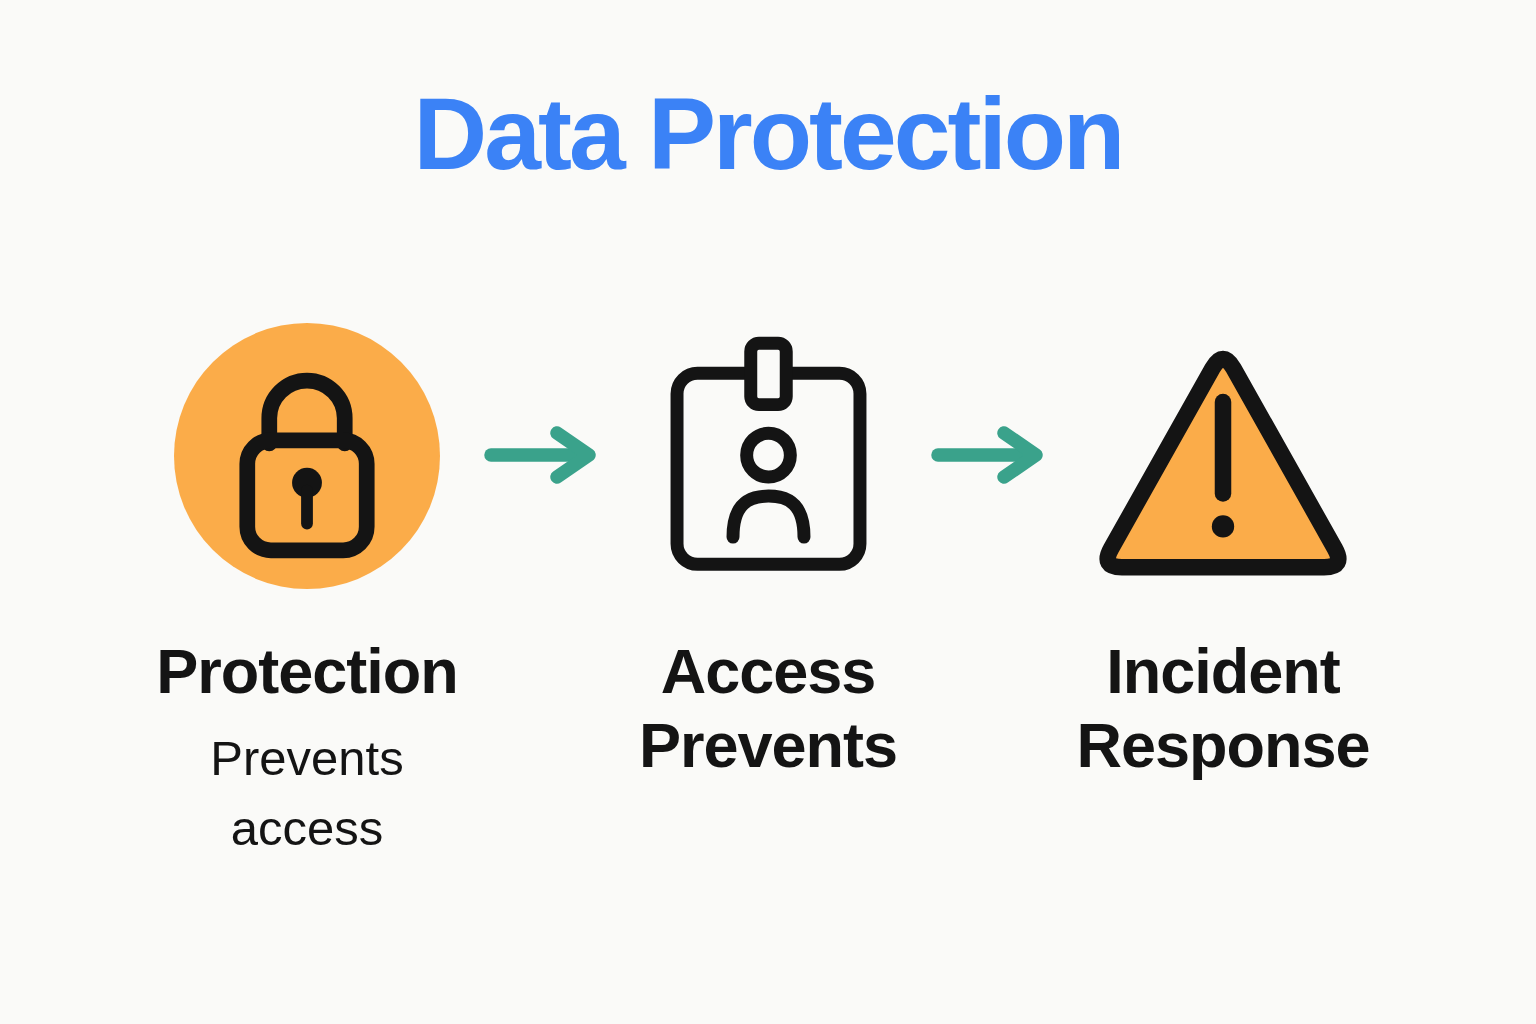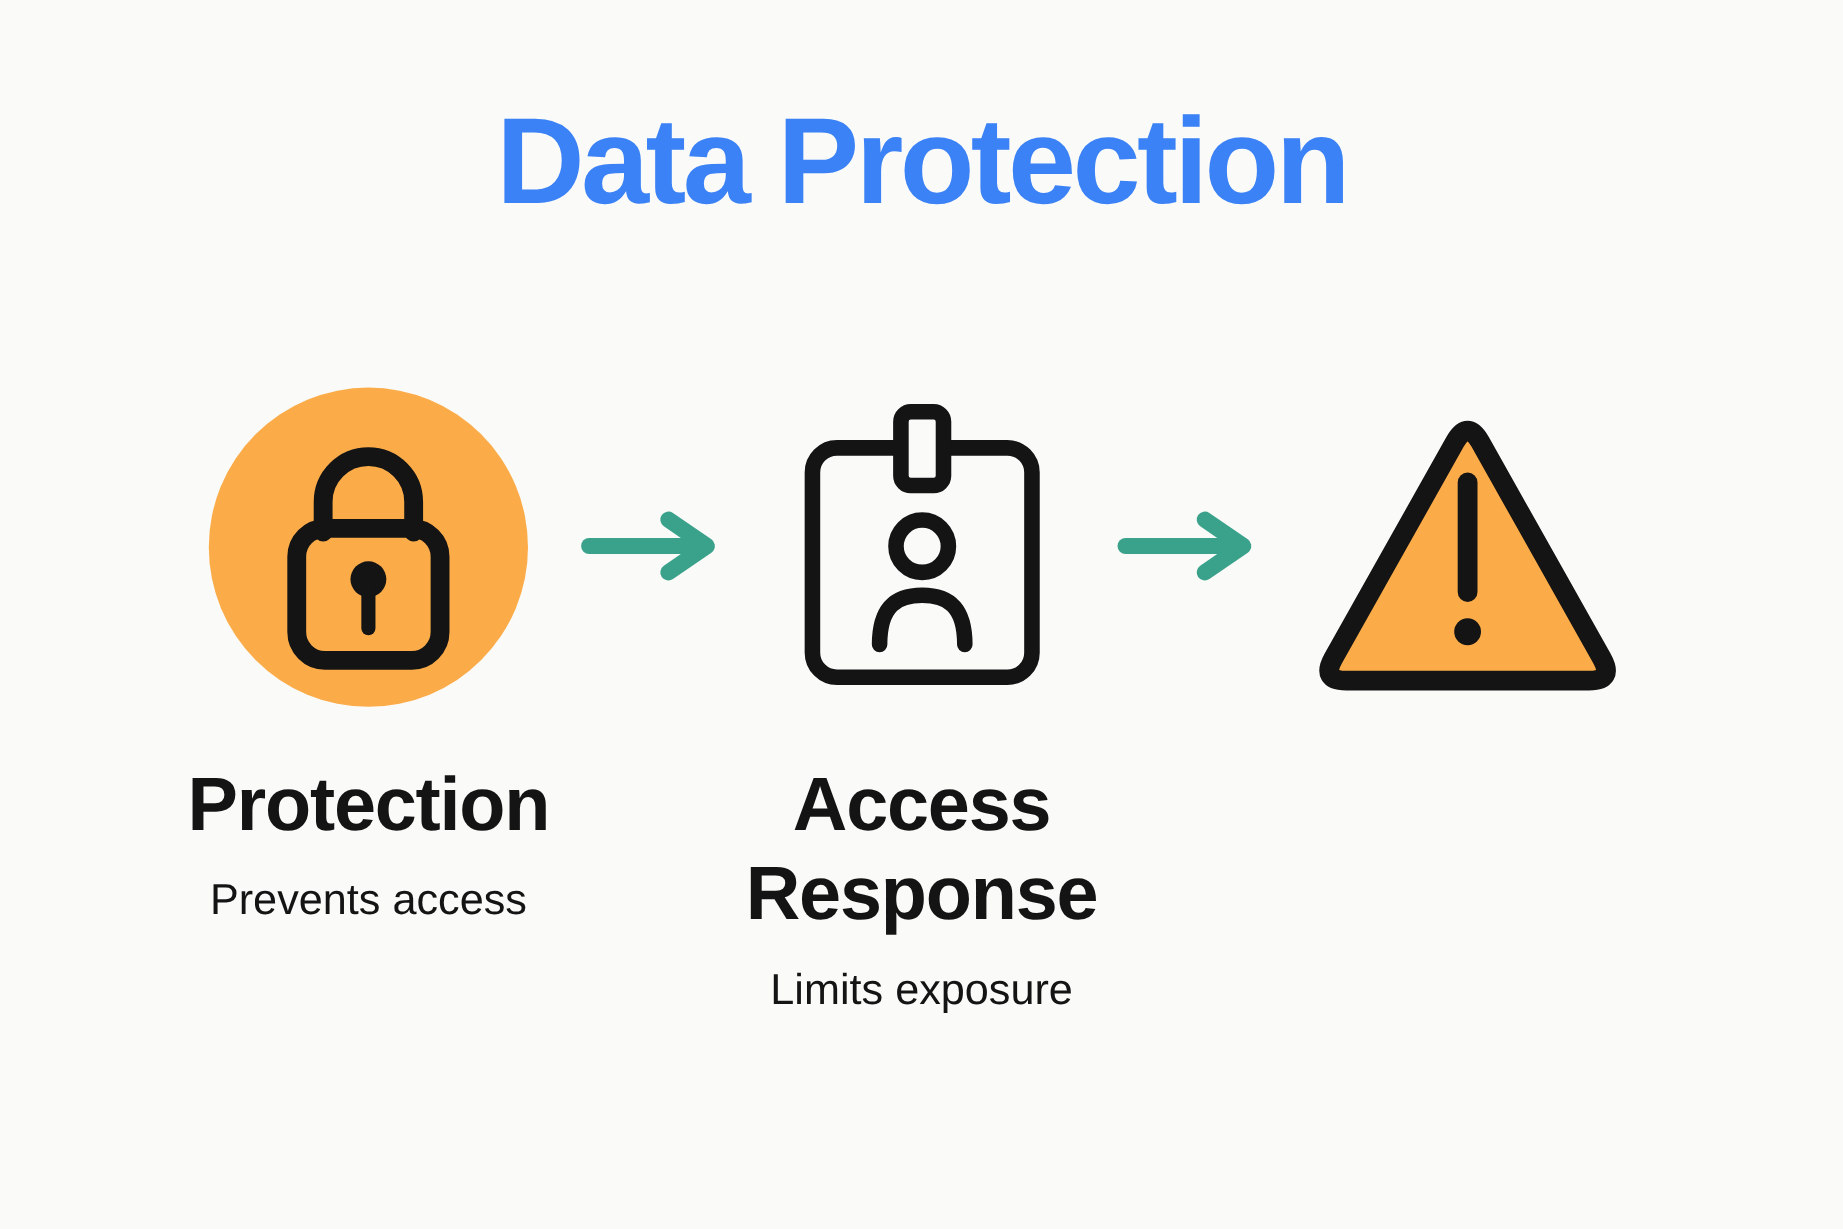--- a/index.html
+++ b/index.html
@@ -50,21 +50,21 @@
   }
   .step-label {
     margin-top: 34px;
     font-size: 63px;
     font-weight: 700;
     line-height: 1.18;
     letter-spacing: -1px;
   }
   .step-desc {
     margin: 16px auto 0;
-    font-size: 36px;
+    font-size: 49px;
     font-weight: 400;
     line-height: 1.42;
   }
   .desc-narrow { max-width: 280px; }
   .desc-wide   { max-width: 440px; }
   .arrow {
     position: absolute;
     top: 424px;
   }
   .arrow-1 { left: 483px; }
@@ -99,32 +99,32 @@
 
   <div class="step step-2">
     <div class="icon-box">
       <svg width="205" height="243" viewBox="0 0 150 178" fill="none">
         <rect x="8" y="28" width="134" height="140" rx="15" stroke="#141414" stroke-width="9.5"></rect>
         <rect x="62" y="6" width="26" height="45" rx="6" fill="#FAFAF8" stroke="#141414" stroke-width="9.5"></rect>
         <circle cx="75" cy="88" r="16" stroke="#141414" stroke-width="9.5"></circle>
         <path d="M 49 148 C 49 124 60 118 75 118 C 90 118 101 124 101 148" stroke="#141414" stroke-width="9.5" stroke-linecap="round"></path>
       </svg>
     </div>
-    <div class="step-label">Access Response</div>
-    <div class="step-desc desc-narrow">Limits exposure</div>
+    <div class="step-label">Access Prevents</div>
   </div>
 
   <svg class="arrow arrow-2" width="122" height="62" viewBox="0 0 122 62" fill="none">
     <path d="M 8 31 H 100" stroke="#3AA28B" stroke-width="13.5" stroke-linecap="round"></path>
     <path d="M 74 9 L 106 31 L 74 53" stroke="#3AA28B" stroke-width="13.5" stroke-linecap="round" stroke-linejoin="round"></path>
   </svg>
 
   <div class="step step-3">
     <div class="icon-box">
       <svg width="272" height="249" viewBox="0 0 280 256" fill="none">
         <path d="M 129.2 37.2 L 24.8 222.8 Q 14 242 36 242 L 244 242 Q 266 242 255.2 222.8 L 150.8 37.2 Q 140 18 129.2 37.2 Z" fill="#FBAC49" stroke="#141414" stroke-width="17" stroke-linejoin="round"></path>
         <path d="M 140 72 V 166" stroke="#141414" stroke-width="17" stroke-linecap="round"></path>
         <circle cx="140" cy="200" r="11.5" fill="#141414"></circle>
       </svg>
     </div>
+    <div class="step-label">Incident Response</div>
   </div>
 
 </div>
 
 </body></html>

